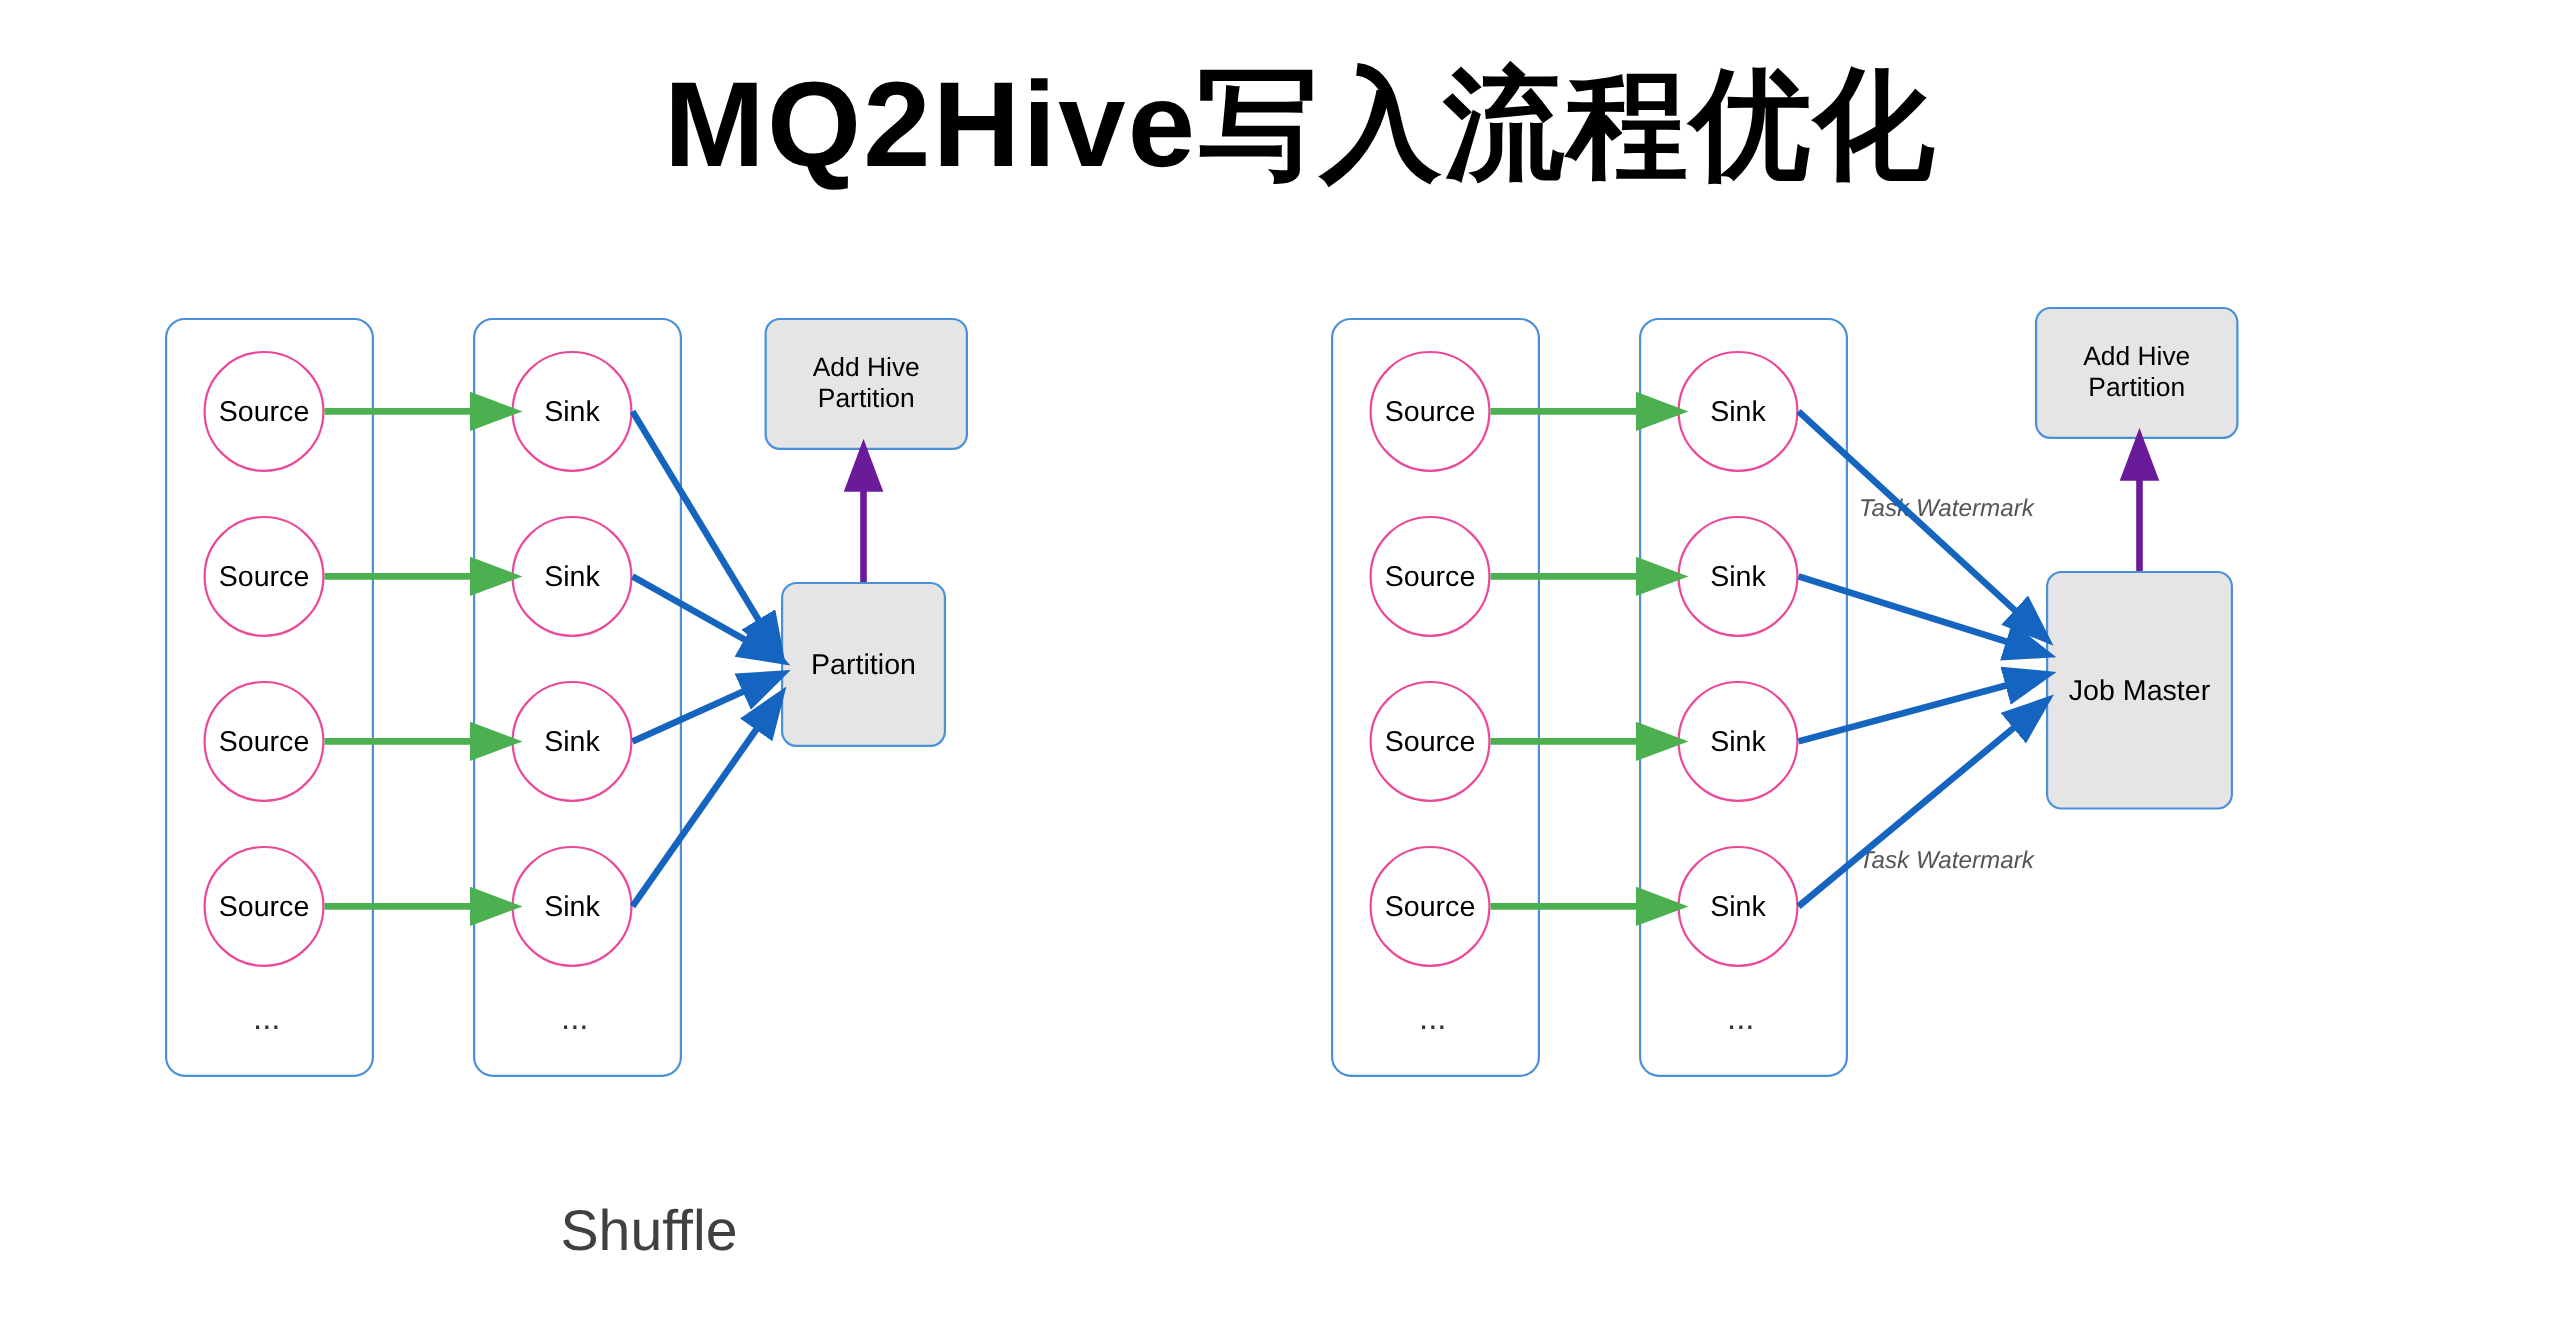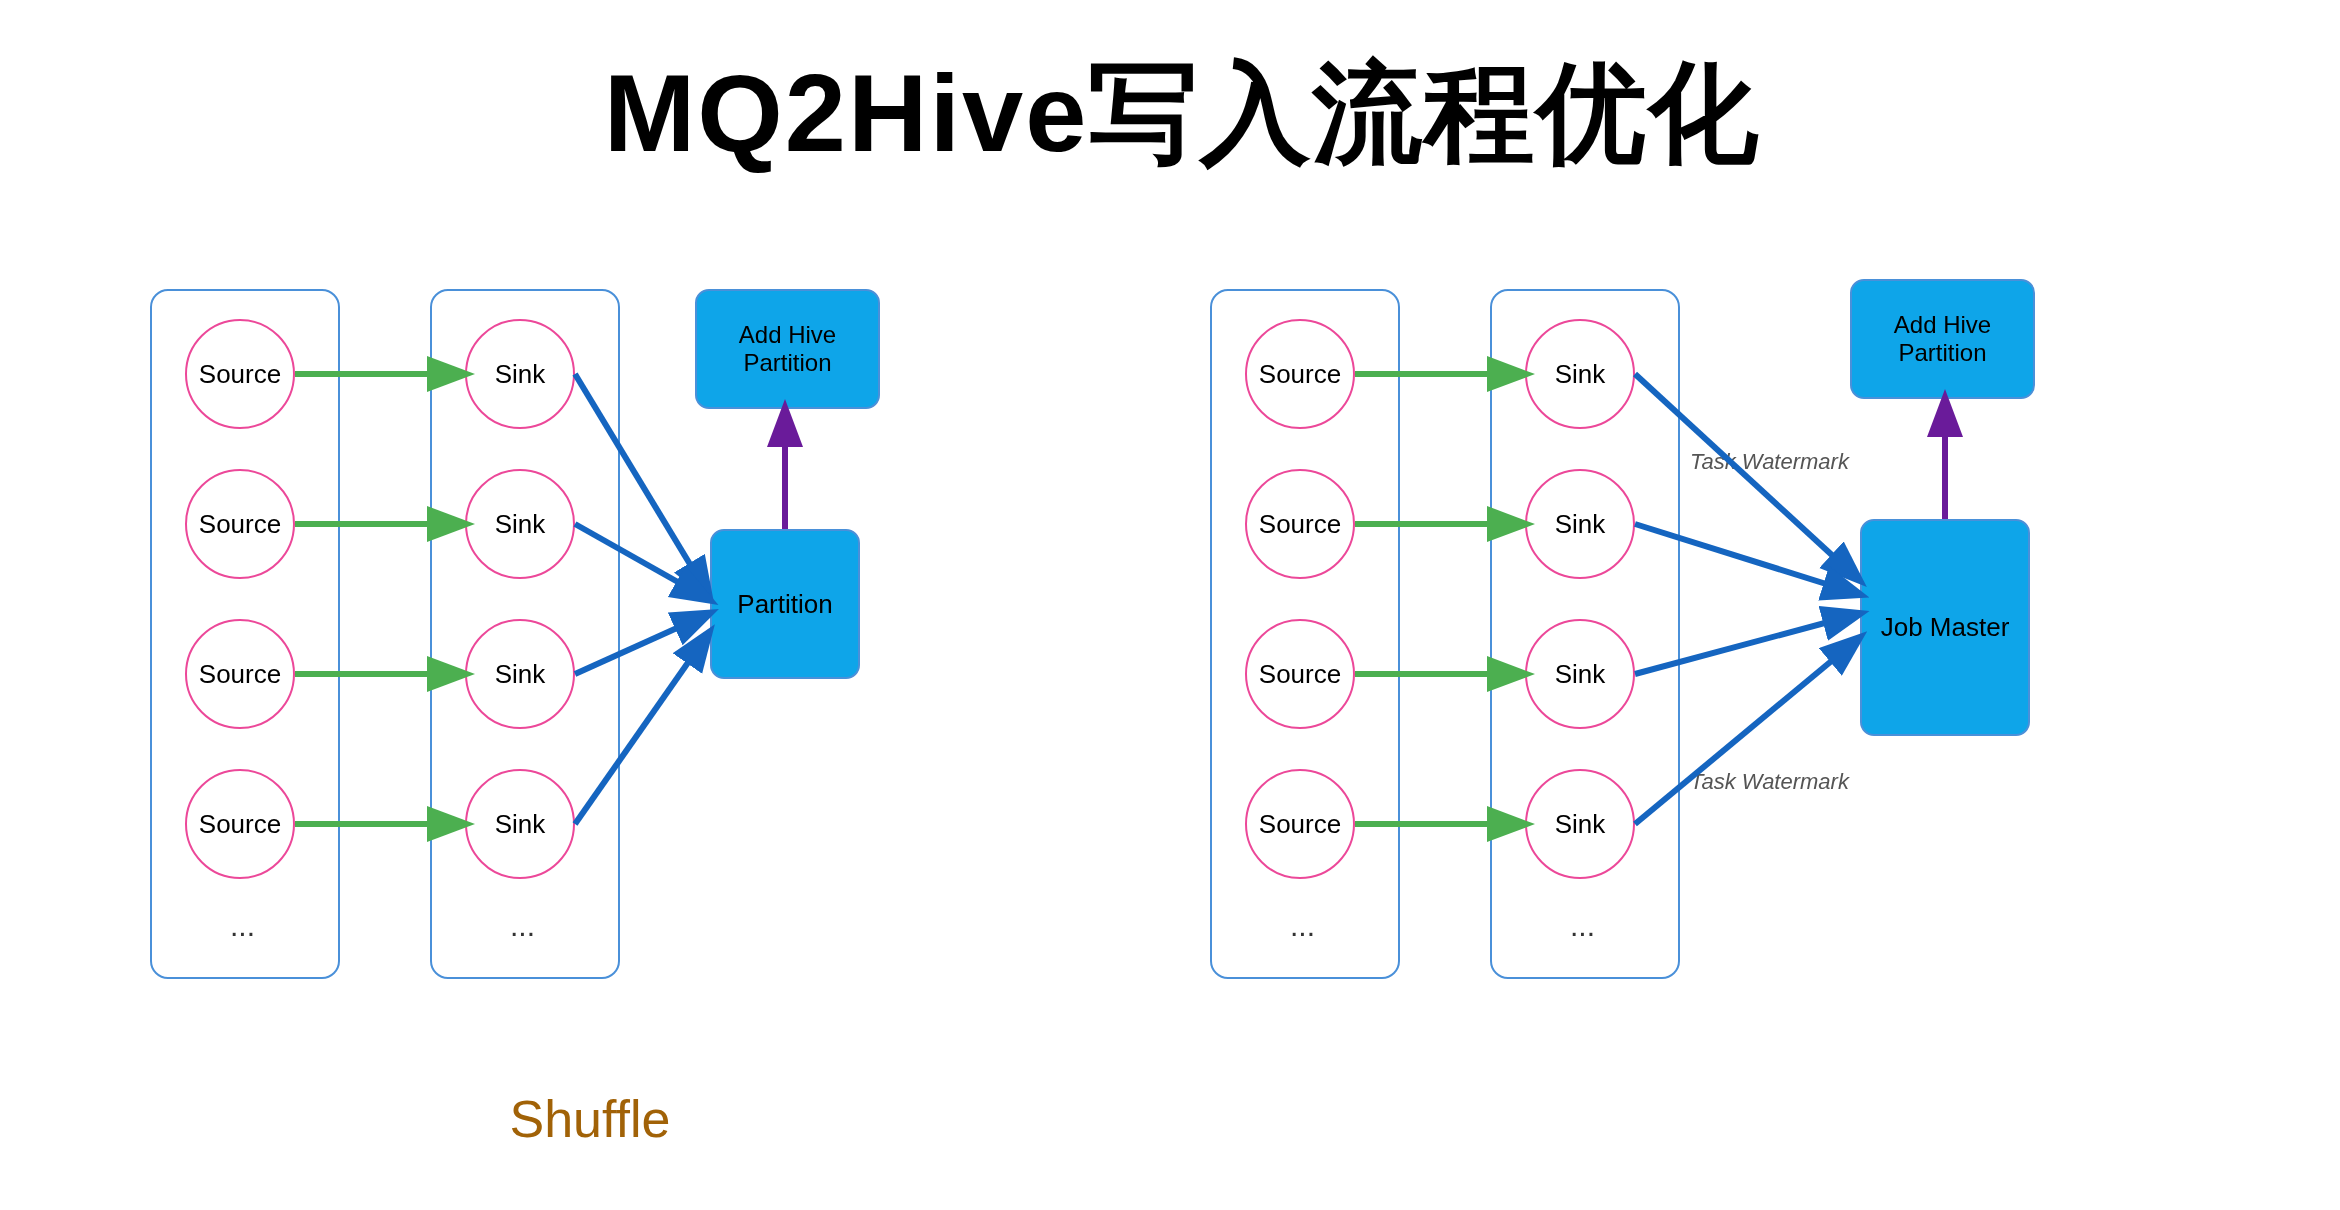--- a/index.html
+++ b/index.html
@@ -33,21 +33,21 @@
     .diagram-wrapper {
       display: flex;
       flex-direction: column;
       align-items: center;
     }
 
     .diagram-label {
       font-size: 52px;
       font-weight: 400;
       margin-top: 30px;
-      color: #a16207;
+      color: #404040;
     }
 
     .diagram-area {
       position: relative;
       width: 900px;
       height: 820px;
     }
 
     
     .node-group {
@@ -69,21 +69,21 @@
       justify-content: center;
       font-size: 26px;
       font-weight: 400;
       color: #000;
     }
 
     .rect-node {
       position: absolute;
       border: 2px solid #4a90d9;
       border-radius: 14px;
-      background: #0ea5e9;
+      background: #e5e5e5;
       display: flex;
       align-items: center;
       justify-content: center;
       font-size: 26px;
       font-weight: 500;
       color: #000;
       text-align: center;
     }
 
     .dots-text {

